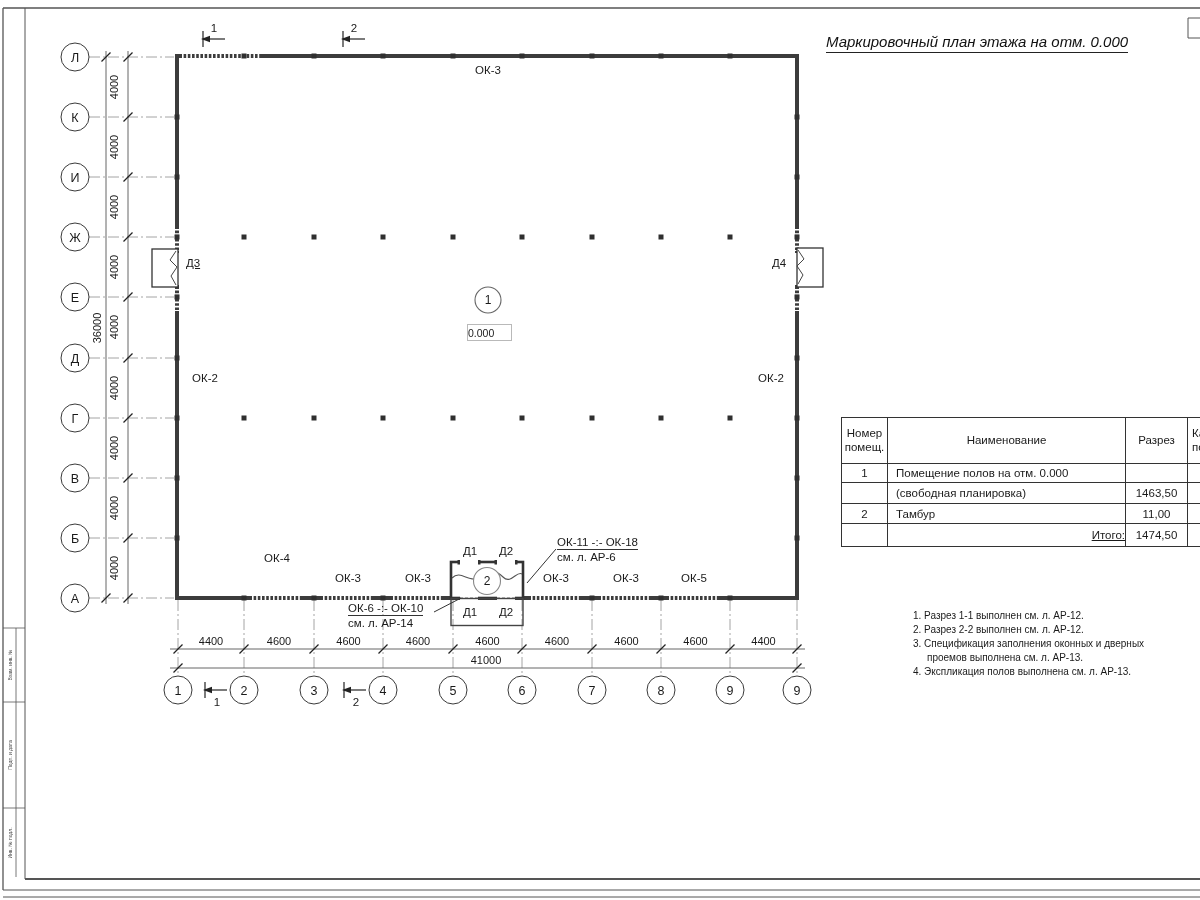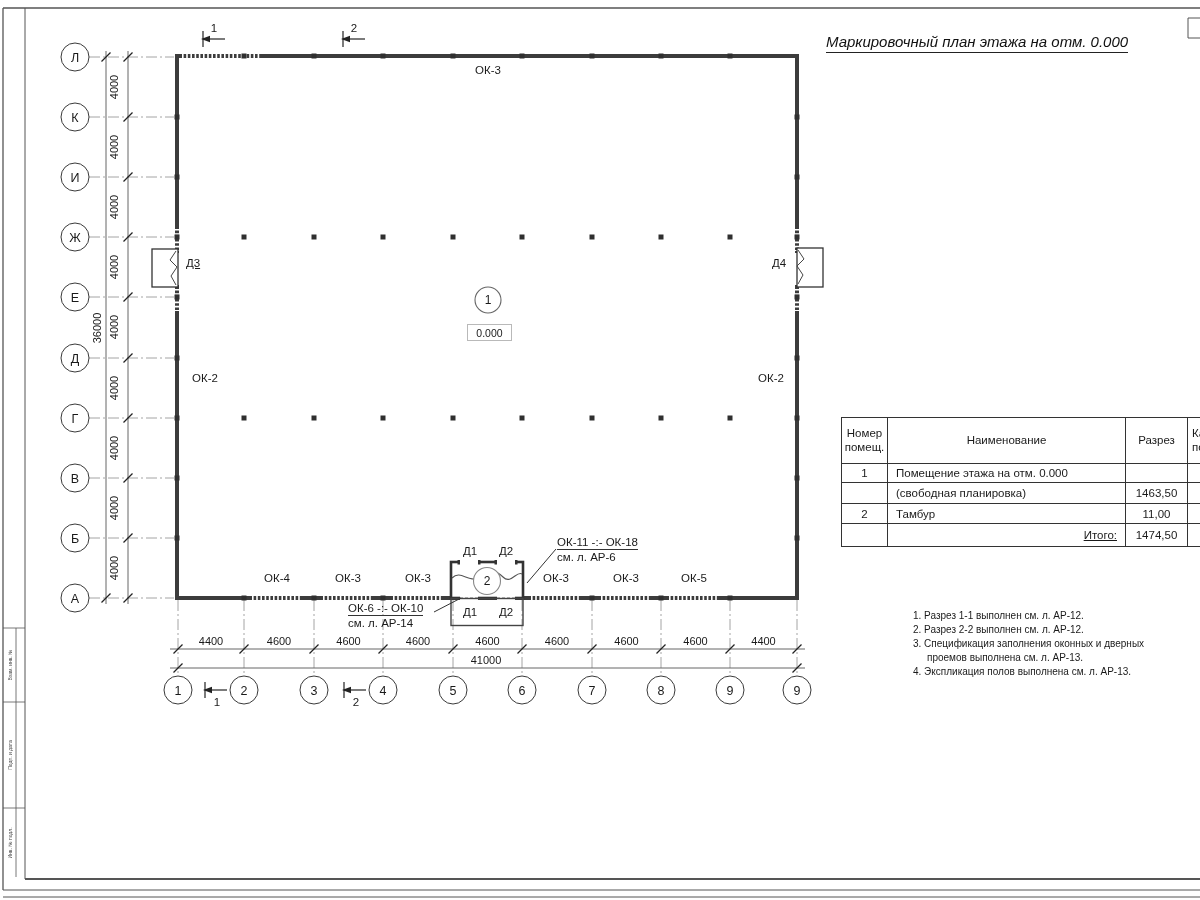--- a/index.html
+++ b/index.html
@@ -13,34 +13,34 @@
                font-size:12.5px;transform:translate(-50%,-50%);}
   .dim{position:absolute;font-size:11px;color:#1a1a1a;white-space:nowrap;}
   .vdim{transform:translate(-50%,-50%) rotate(-90deg);}
   .hdim{transform:translate(-50%,0);}
   .title{position:absolute;font-style:italic;font-size:15px;color:#111;
          border-bottom:1.2px solid #222;padding-bottom:2px;white-space:nowrap;}
   .callout-line1{position:absolute;font-size:11.5px;border-bottom:1px solid #333;
                  padding-bottom:1px;white-space:nowrap;}
   .callout-line2{position:absolute;font-size:11.5px;white-space:nowrap;}
   .elev-box{position:absolute;left:467px;top:324px;width:43px;height:15px;border:1px solid #b9b9b9;
-            background:#fff;display:flex;align-items:center;justify-content:center;font-size:10.5px;}
+            background:#fff;display:flex;align-items:center;justify-content:flex-start;font-size:10.5px;}
   .note{position:absolute;left:885px;font-size:10px;white-space:nowrap;margin-left:28px;}
   .stamp-lbl{position:absolute;font-size:5px;color:#444;white-space:nowrap;
              transform:translate(-50%,-50%) rotate(-90deg);}
   
   #schedule{position:absolute;left:841px;top:417px;width:518px;
             display:grid;grid-template-columns:46px 238px 62px 170px;
             grid-template-rows:46px 19px 21px 20px 22px;
             border:1.5px solid #333;background:#fff;font-size:11.5px;}
   .tc{border-right:1px solid #333;border-bottom:1px solid #333;
       display:flex;align-items:center;justify-content:center;overflow:hidden;}
   .tc.hdr{flex-direction:column;line-height:1.15;}
   .tc.tl{justify-content:flex-start;padding-left:8px;}
-  .tc.tr{justify-content:flex-end;padding-right:8px;text-decoration:underline;}
+  .tc.tr{justify-content:flex-end;text-decoration:underline;}
   .tc.nbb{border-bottom:none;}
   .tc.hl{align-items:flex-start;padding-left:4px;}
 </style>
 </head>
 <body>
 
 <div id="sheet">
 
   <svg class="abs" width="1200" height="900" viewBox="0 0 1200 900">
 
@@ -287,21 +287,21 @@
   <span class="dim hdim" style="left:486px;top:654px;">41000</span>
 
   <span class="lbl ctr" style="left:214px;top:28px;">1</span>
   <span class="lbl ctr" style="left:354px;top:28px;">2</span>
   <span class="lbl ctr" style="left:217px;top:702px;">1</span>
   <span class="lbl ctr" style="left:356px;top:702px;">2</span>
 
   <span class="lbl ctr" style="left:488px;top:70px;">ОК-3</span>
   <span class="lbl ctr" style="left:205px;top:378px;">ОК-2</span>
   <span class="lbl ctr" style="left:771px;top:378px;">ОК-2</span>
-  <span class="lbl ctr" style="left:277px;top:578px;">ОК-4</span>
+  <span class="lbl ctr" style="left:277px;top:558px;">ОК-4</span>
   <span class="lbl ctr" style="left:348px;top:578px;">ОК-3</span>
   <span class="lbl ctr" style="left:418px;top:578px;">ОК-3</span>
   <span class="lbl ctr" style="left:556px;top:578px;">ОК-3</span>
   <span class="lbl ctr" style="left:626px;top:578px;">ОК-3</span>
   <span class="lbl ctr" style="left:694px;top:578px;">ОК-5</span>
   <span class="lbl ctr" style="left:470px;top:551px;">Д1</span>
   <span class="lbl ctr" style="left:506px;top:551px;">Д2</span>
   <span class="lbl ctr" style="left:470px;top:612px;">Д1</span>
   <span class="lbl ctr" style="left:506px;top:612px;">Д2</span>
   <span class="lbl ctr" style="left:193px;top:263px;text-decoration:underline;">Д3</span>
@@ -328,21 +328,21 @@
     </div>
     <div class="tc hdr">
       <span>Разрез</span>
     </div>
     <div class="tc hdr hl">
       <span>Ка</span>
       <span>по</span>
     </div>
 
     <div class="tc">1</div>
-    <div class="tc tl">Помещение этажа на отм. 0.000</div>
+    <div class="tc tl">Помещение полов на отм. 0.000</div>
     <div class="tc"></div>
     <div class="tc"></div>
 
     <div class="tc"></div>
     <div class="tc tl">(свободная планировка)</div>
     <div class="tc">1463,50</div>
     <div class="tc"></div>
 
     <div class="tc">2</div>
     <div class="tc tl">Тамбур</div>

